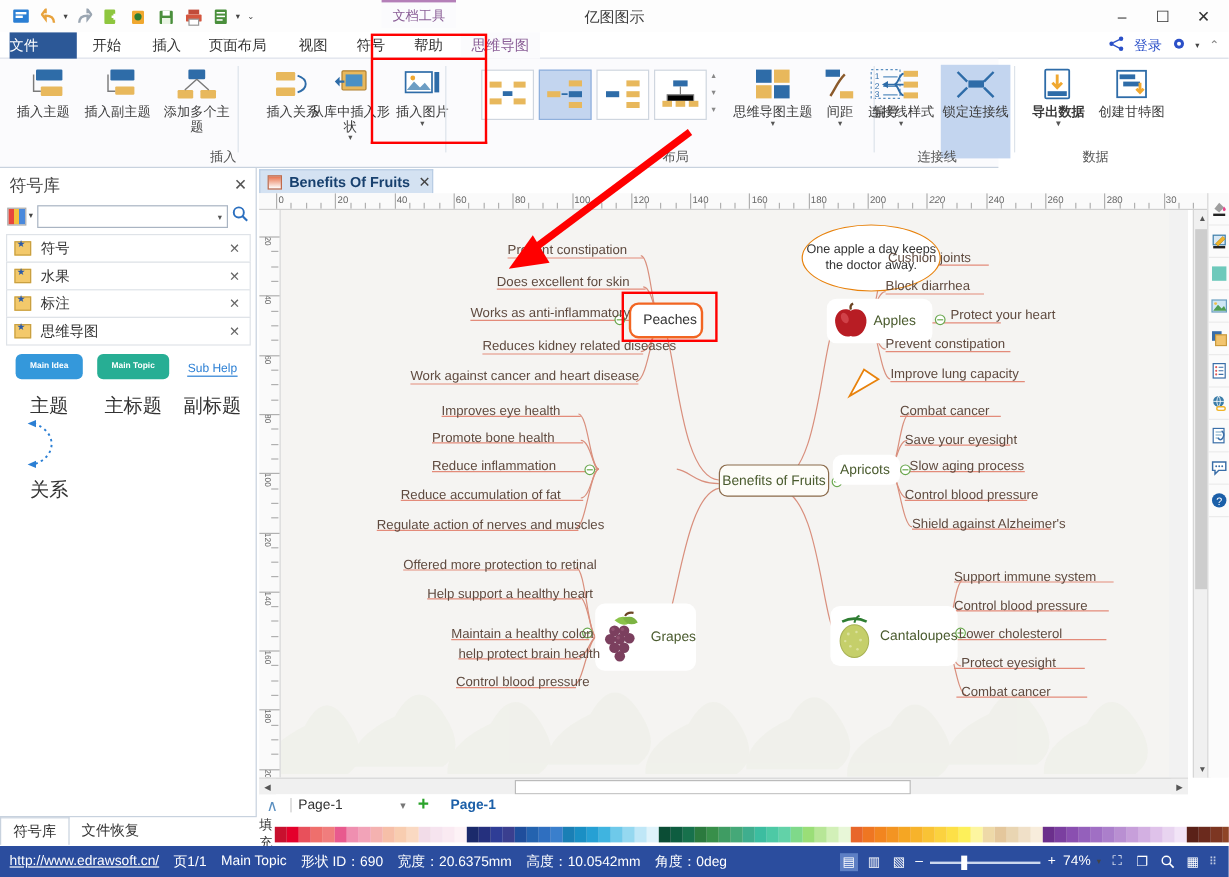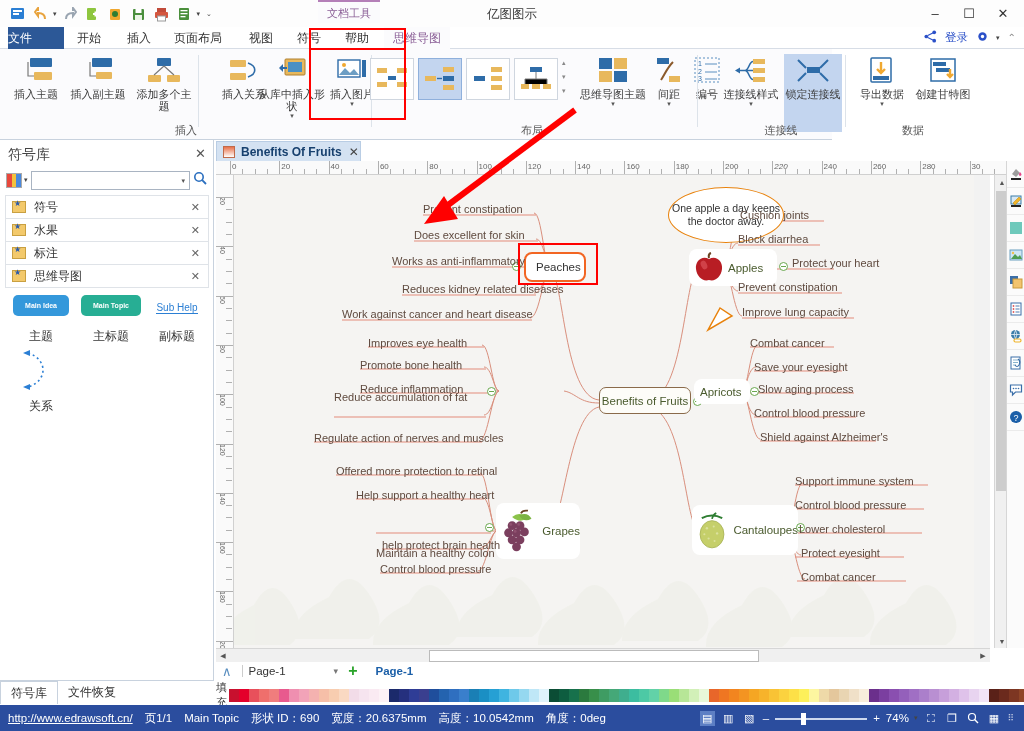--- a/index.html
+++ b/index.html
@@ -58,21 +58,21 @@
   .lp-search .ph { position:absolute; left:4px; top:3px; font-size:11px; color:#999; }
   .lp-search .dn { position:absolute; right:4px; top:5px; font-size:7px; color:#555; }
   .libitem { position:absolute; left:5px; width:204px; height:24px; border:1px solid #dfe3e8; background:#fff; display:flex; align-items:center; cursor:pointer; }
   .libitem .bic { width:14px; height:12px; margin-left:6px; background:#f3c96b; border:1px solid #c9a041; position:relative; }
   .libitem .bic:after { content:"★"; position:absolute; left:1px; top:-3px; font-size:8px; color:#2b5aa8; }
   .libitem .nm { margin-left:8px; font-size:12px; color:#333; }
   .libitem .cl { margin-left:auto; margin-right:8px; font-size:11px; color:#666; }
   .shapes { position:absolute; left:0; top:155px; width:214px; }
   .shp { position:absolute; text-align:center; cursor:pointer; }
   .pill { display:inline-block; border-radius:5px; color:#fff; font-size:7px; padding:7px 12px; font-weight:bold; }
-  .shp .cap { margin-top:12px; font-size:12px; color:#333; }
+  .shp .cap { margin-top:12px; font-size:16px; color:#333; }
   .lp-footer { position:absolute; left:0; top:680px; width:214px; height:24px; background:#fff; border-top:1px solid #c8d2de; display:flex; align-items:center; }
   .lp-footer .ft { padding:0 10px; font-size:12px; color:#333; cursor:pointer; line-height:23px; height:23px; }
   .lp-footer .ft.on { background:#fff; border:1px solid #c8d2de; border-bottom:none; }
 
   
   .doctab { position:absolute; left:216px; top:141px; width:145px; height:20px; background:#d4e2f2; border:1px solid #b9cde4; border-bottom:none; display:flex; align-items:center; }
   .doctab .ti { width:12px; height:12px; margin-left:6px; background:linear-gradient(#e8714a,#fff); border:1px solid #c06a4a; }
   .doctab .tl { margin-left:6px; font-size:12px; color:#17406e; font-weight:bold; }
   .doctab .tx { margin-left:7px; font-size:12px; color:#444; cursor:pointer; }
 
@@ -298,21 +298,21 @@
               <path d="M4 12 l4 -4 v3 h4 v2 h-4 v3 z" fill="#2e6ca8"></path>
             </svg>
         </div>
         <div class="tx">从库中插入形状</div>
         <div class="dd">▾</div>
       </div>
       <div class="glabel" style="left:0;width:372px;">插入</div>
       <div class="gsep"></div>
     </div>
 
-    <div class="group" style="left:366px;width:332px;text-decoration:underline;">
+    <div class="group" style="left:397px;width:332px;text-decoration:underline;">
       <div class="smallsel" style="left:4px;">
         <svg width="34" height="30" viewBox="0 0 34 30">
             <rect x="2" y="4" width="10" height="5" fill="#e8b85c"></rect>
             <rect x="2" y="18" width="10" height="5" fill="#e8b85c"></rect>
             <rect x="22" y="4" width="10" height="5" fill="#e8b85c"></rect>
             <rect x="22" y="18" width="10" height="5" fill="#e8b85c"></rect>
             <rect x="13" y="12" width="8" height="4" fill="#2e6ca8"></rect>
           </svg>
       </div>
       <div class="smallsel sel" style="left:52px;">
@@ -406,21 +406,21 @@
               <path d="M4 4 L12 12 M34 4 L26 12 M4 25 L12 17 M34 25 L26 17" stroke="#2e6ca8" stroke-width="2"></path>
             </svg>
         </div>
         <div class="tx" style="font-size:11px;color:#3b3b3b;line-height:12px;">锁定连接线</div>
       </div>
       <div class="glabel" style="left:0;width:130px;">连接线</div>
       <div class="gsep"></div>
     </div>
 
     <div class="group" style="left:848px;width:130px;">
-      <div class="bigbtn" style="left:6px;">
+      <div class="bigbtn" style="left:6px;font-weight:bold;">
         <div class="ic">
           <svg width="30" height="30" viewBox="0 0 30 30">
               <rect x="4" y="2" width="20" height="24" rx="1" fill="#fff" stroke="#2e6ca8" stroke-width="1.5"></rect>
               <path d="M14 6 v10 M10 13 l4 4 l4 -4" stroke="#f0a830" stroke-width="2.4" fill="none"></path>
               <rect x="6" y="20" width="16" height="4" fill="#2e6ca8"></rect>
             </svg>
         </div>
         <div class="tx">导出数据</div>
         <div class="dd">▾</div>
       </div>
@@ -778,21 +778,21 @@
       <div class="leaf" style="left:506px;top:34px;border:none;">Cushion joints</div>
       <div class="leaf" style="left:504px;top:58px;border:none;">Block diarrhea</div>
       <div class="leaf" style="left:558px;top:82px;border:none;">Protect your heart</div>
       <div class="leaf" style="left:504px;top:106px;border:none;">Prevent constipation</div>
       <div class="leaf" style="left:508px;top:131px;border:none;">Improve lung capacity</div>
 
       <div class="collapse" style="left:253px;top:212px;"></div>
       <div class="leaf" style="left:134px;top:162px;border:none;">Improves eye health</div>
       <div class="leaf" style="left:126px;top:184px;border:none;">Promote bone health</div>
       <div class="leaf" style="left:126px;top:208px;border:none;">Reduce inflammation</div>
-      <div class="leaf" style="left:100px;top:216px;border:none;">Reduce accumulation of fat</div>
+      <div class="leaf" style="left:100px;top:232px;border:none;">Reduce accumulation of fat</div>
       <div class="leaf" style="left:80px;top:257px;border:none;">Regulate action of nerves and muscles</div>
 
       <div class="node" style="left:460px;top:204px;width:56px;height:25px;">
         <span class="lbl" style="margin-left:6px;">Apricots</span>
       </div>
       <div class="collapse" style="left:516px;top:212px;"></div>
       <div class="leaf" style="left:516px;top:162px;border:none;">Combat cancer</div>
       <div class="leaf" style="left:520px;top:186px;border:none;">Save your eyesight</div>
       <div class="leaf" style="left:524px;top:208px;border:none;">Slow aging process</div>
       <div class="leaf" style="left:520px;top:232px;border:none;">Control blood pressure</div>
@@ -817,21 +817,21 @@
             <circle cx="14.5" cy="18.5" r="1.6"></circle>
               <circle cx="23.5" cy="18.5" r="1.6"></circle>
               <circle cx="19.5" cy="26.5" r="1.6"></circle>
           </g>
         </svg>
         <span class="lbl" style="margin-left:2px;">Grapes</span>
       </div>
       <div class="collapse" style="left:251px;top:348px;"></div>
       <div class="leaf" style="left:102px;top:290px;border:none;">Offered more protection to retinal</div>
       <div class="leaf" style="left:122px;top:314px;border:none;">Help support a healthy heart</div>
-      <div class="leaf" style="left:142px;top:348px;border:none;margin-top:24px;">Maintain a healthy colon</div>
+      <div class="leaf" style="left:142px;top:348px;border:none;">Maintain a healthy colon</div>
       <div class="leaf" style="left:148px;top:364px;border:none;">help protect brain health</div>
       <div class="leaf" style="left:146px;top:388px;border:none;">Control blood pressure</div>
 
       <div class="node" style="left:458px;top:330px;width:106px;height:50px;">
         <svg width="44" height="46" viewBox="0 0 44 46" style="margin-left:3px;">
           <path d="M8 9 q12 -6 24 0" stroke="#2e7d32" stroke-width="2.5" fill="none"></path>
           <path d="M20 10 q1 -5 5 -7" stroke="#2e7d32" stroke-width="2" fill="none"></path>
           <ellipse cx="20" cy="28" rx="14" ry="16" fill="#c5cf6a"></ellipse>
           <ellipse cx="20" cy="28" rx="14" ry="16" fill="none" stroke="#a8b255" stroke-width="1"></ellipse>
           <g fill="#e3e8b0" opacity="0.75">

